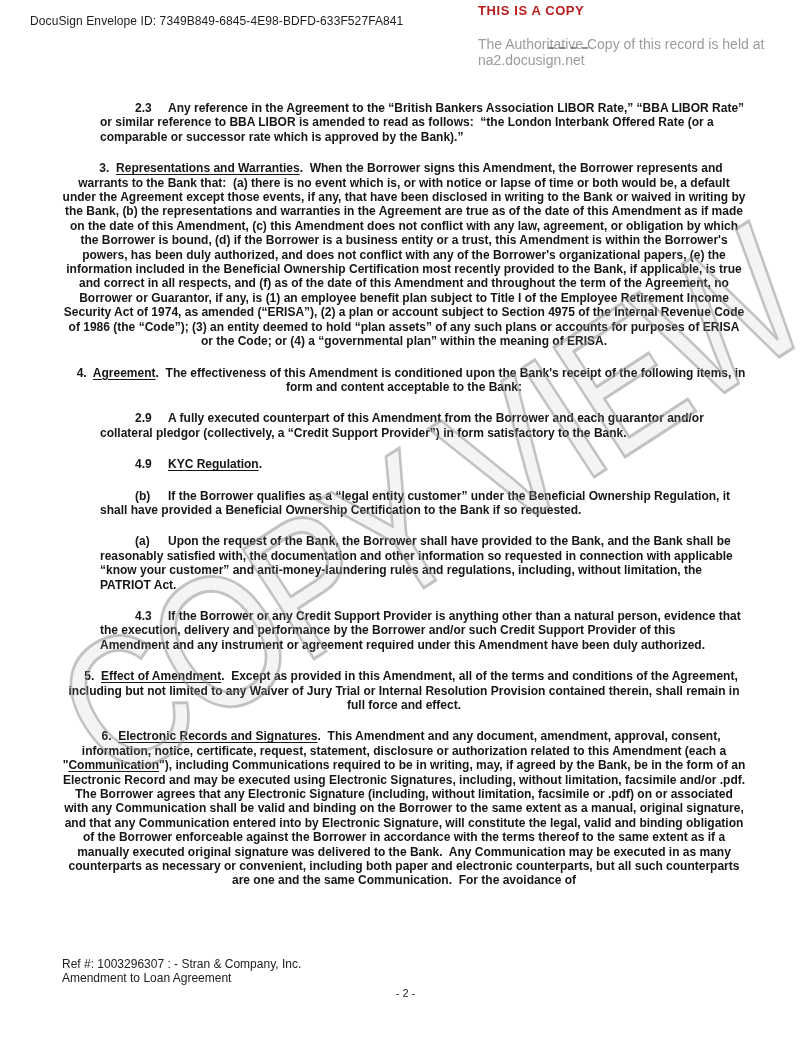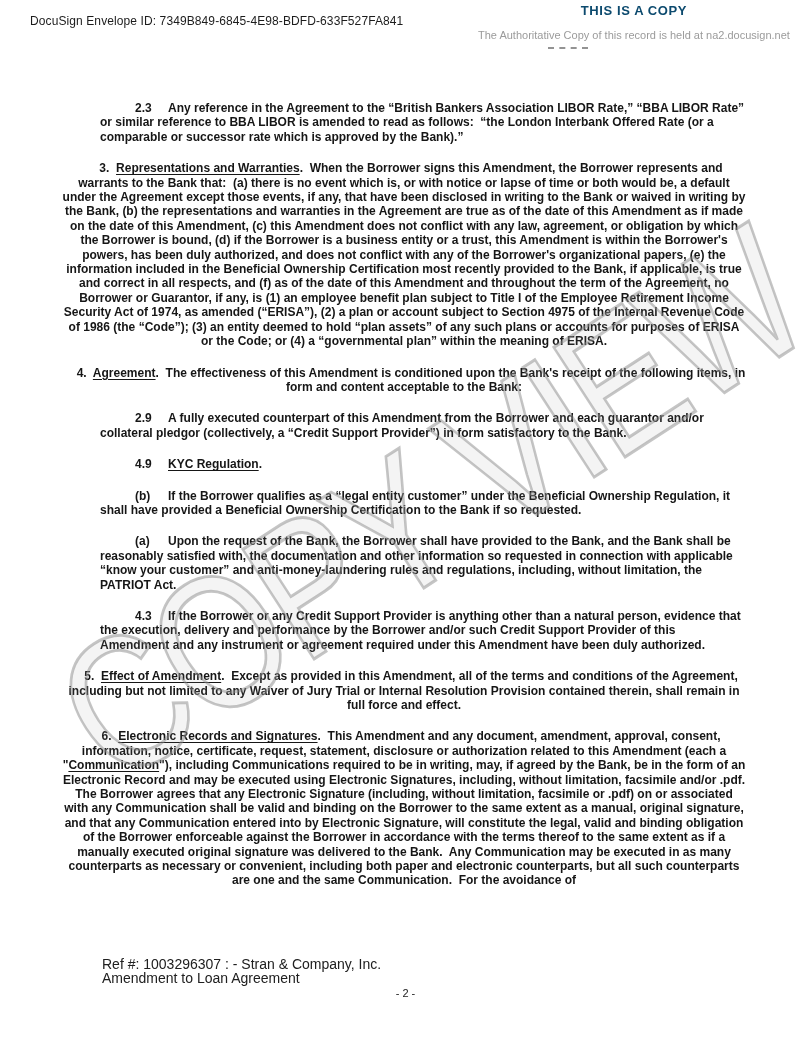--- a/index.html
+++ b/index.html
@@ -8,22 +8,22 @@
     width:811px;height:1050px;background:#ffffff;position:relative;
     font-family:"Liberation Sans","DejaVu Sans",sans-serif;color:#161616;
     overflow:hidden;
   }
   .page{position:absolute;inset:0;}
   .envelope-id{
     position:absolute;left:30px;top:14px;font-size:12px;color:#1c1c1c;
     letter-spacing:.1px;
   }
   .copy-stamp{position:absolute;left:478px;top:3px;}
-  .copy-title{font-size:13px;font-weight:bold;color:#0c4a6e;letter-spacing:.6px;text-align:center;}
-  .copy-sub{font-size:11px;color:#9b9b9b;margin-top:11px;}
+  .copy-title{font-size:13px;font-weight:bold;color:#b91c1c;letter-spacing:.6px;}
+  .copy-sub{font-size:14px;color:#9b9b9b;margin-top:18px;}
   .scribble{
     position:absolute;left:548px;top:47px;width:40px;height:0;
     border-top:2px dashed #6f6f6f;opacity:.75;
   }
   .main{
     position:absolute;left:62px;top:101px;width:684px;
     font-size:12px;line-height:14.4px;text-align:left;
   }
   .main p{margin:0 0 17px 0;white-space:pre-wrap;font-weight:bold;}
   .main p.l1{text-indent:14px;text-align:center;}
@@ -32,23 +32,22 @@
   .u{text-decoration:underline;text-underline-offset:2px;}
   .watermark{
     position:absolute;left:430px;top:505px;
     transform:translate(-50%,-50%) rotate(-33deg) scaleX(0.82);
     font-size:190px;font-weight:400;letter-spacing:-6px;white-space:nowrap;
     color:rgba(150,150,150,0.10);
     -webkit-text-stroke:3px rgba(140,140,140,0.50);
     pointer-events:none;z-index:3;
   }
   .footer{
-    position:absolute;left:62px;top:958px;font-size:14px;line-height:13.5px;
+    position:absolute;left:62px;top:958px;font-size:12px;line-height:13.5px;
     color:#202020;
-    margin-left:40px;
   }
   .pagenum{
     position:absolute;left:0;top:987px;width:811px;text-align:center;
     font-size:11px;color:#222;
   }
 </style>
 </head>
 <body>
 
 <div class="page">

